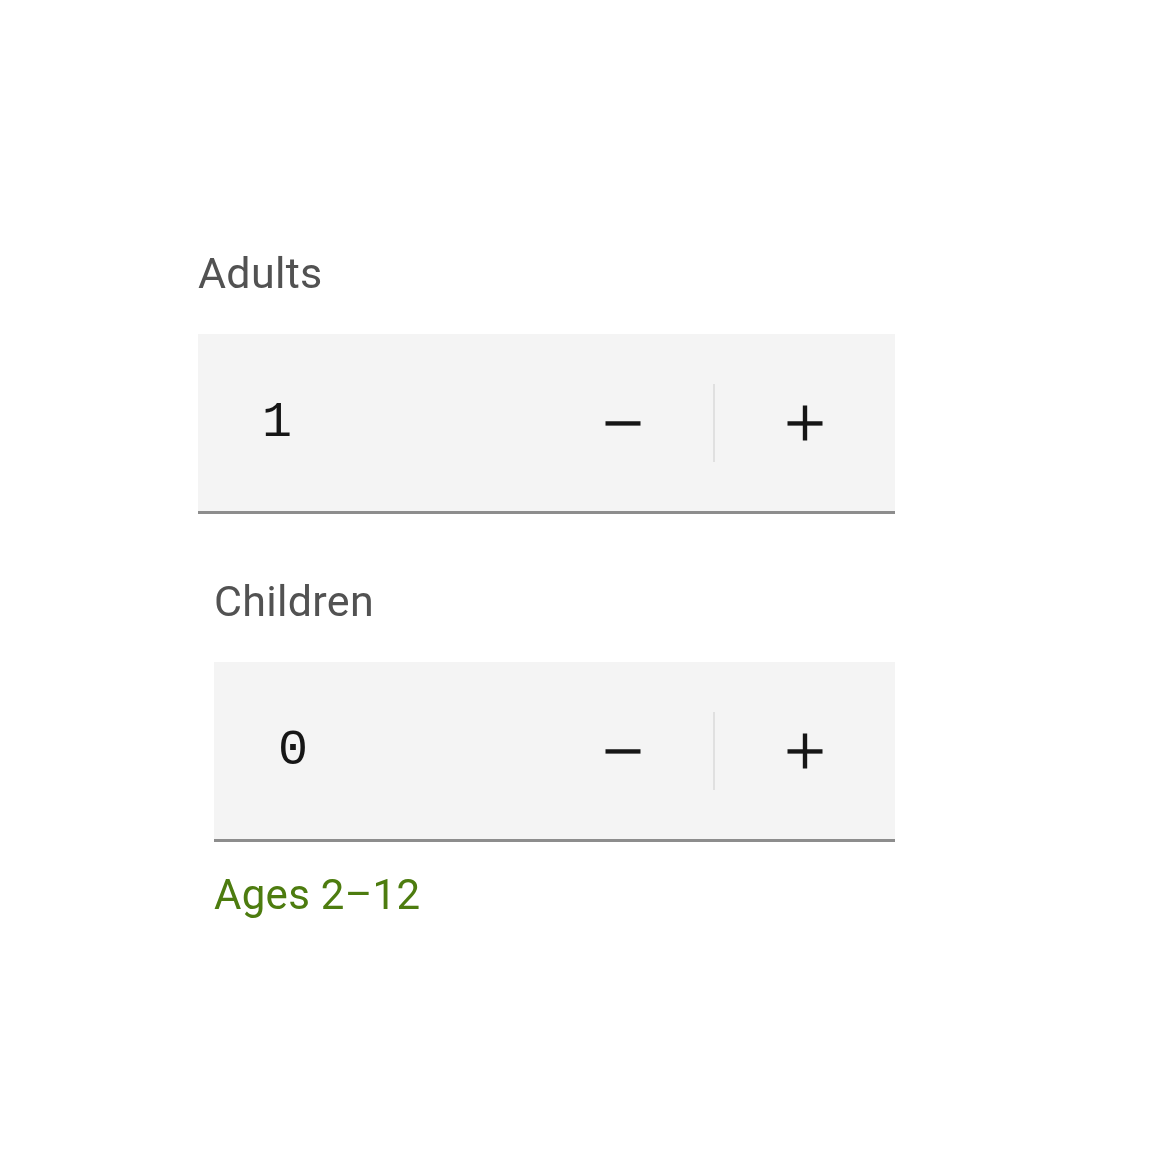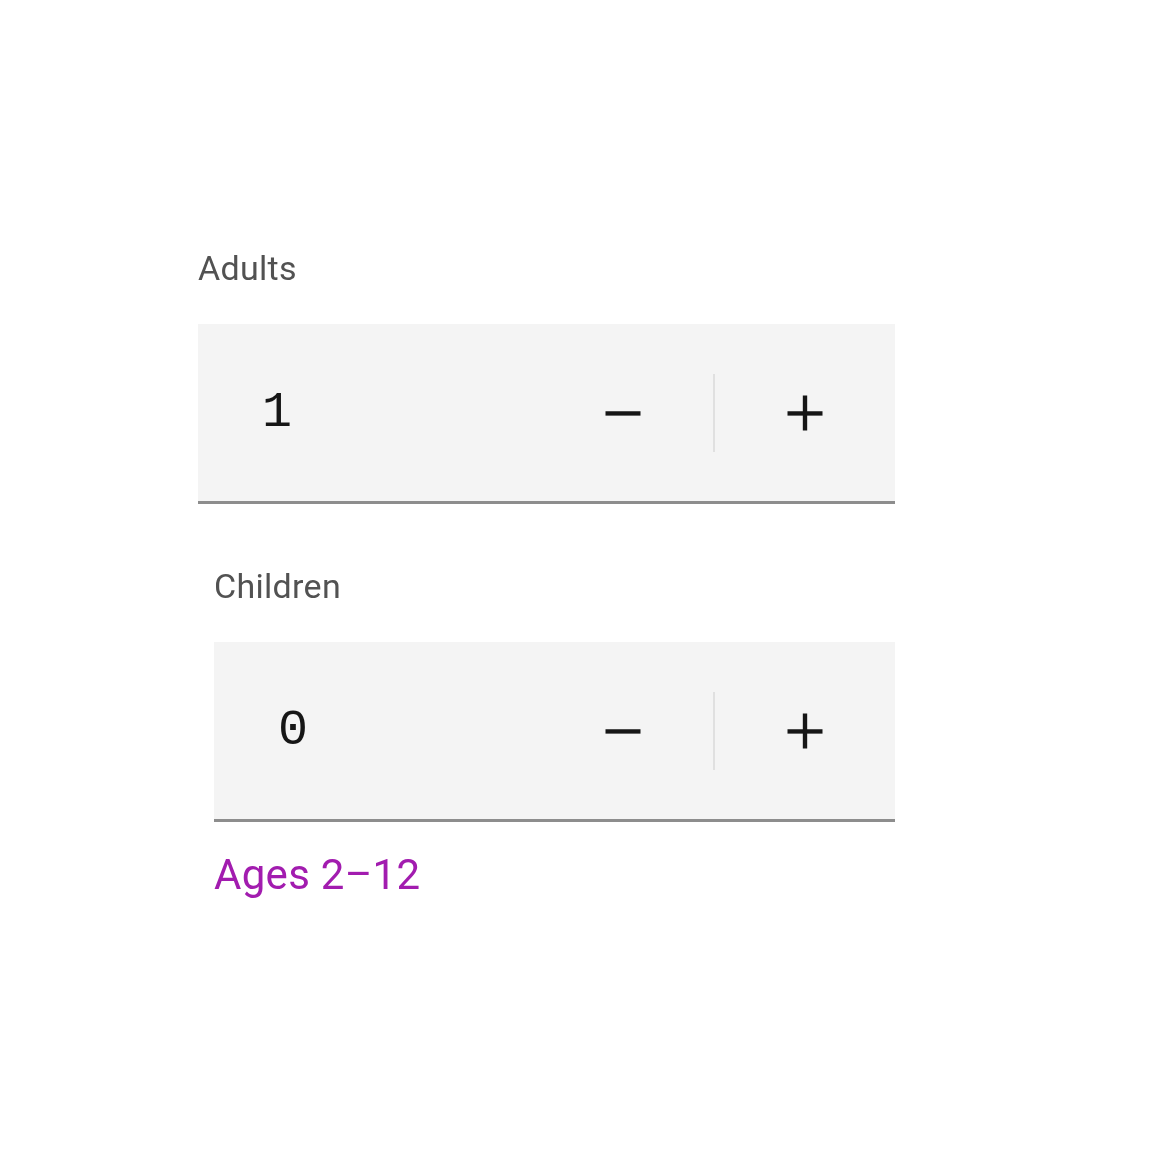--- a/index.html
+++ b/index.html
@@ -17,21 +17,21 @@
     .container {
       position: absolute;
       left: 198px;
       top: 248px;
       width: 697px;
     }
     .stepper-group {
       margin-bottom: 62px;
     }
     .stepper-label {
-      font-size: 34px;
+      font-size: 43px;
       color: #525252;
       font-weight: 400;
       margin-bottom: 36px;
       letter-spacing: 0.3px;
     }
     .stepper-box {
       display: flex;
       align-items: center;
       background: #f4f4f4;
       border-bottom: 3px solid #8d8d8d;
@@ -63,21 +63,21 @@
       width: 2px;
       height: 78px;
       background: #e0e0e0;
     }
     .stepper-btn svg {
       width: 56px;
       height: 56px;
     }
     .helper-text {
       font-size: 42px;
-      color: #a21caf;
+      color: #4d7c0f;
       font-weight: 400;
       margin-top: 28px;
       letter-spacing: 0.3px;
     }
     .stepper-group:last-of-type {
       margin-bottom: 0;
       margin-left: 16px;
     }
   </style>
 </head>

